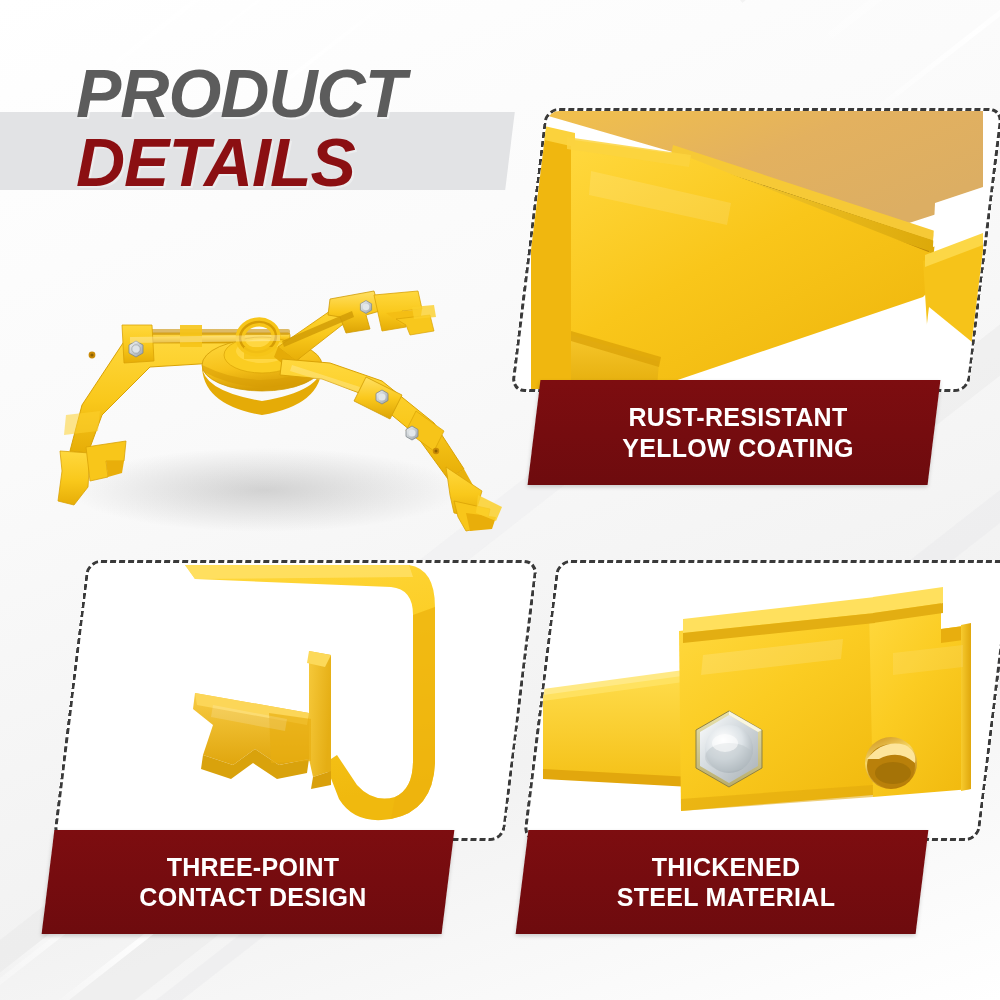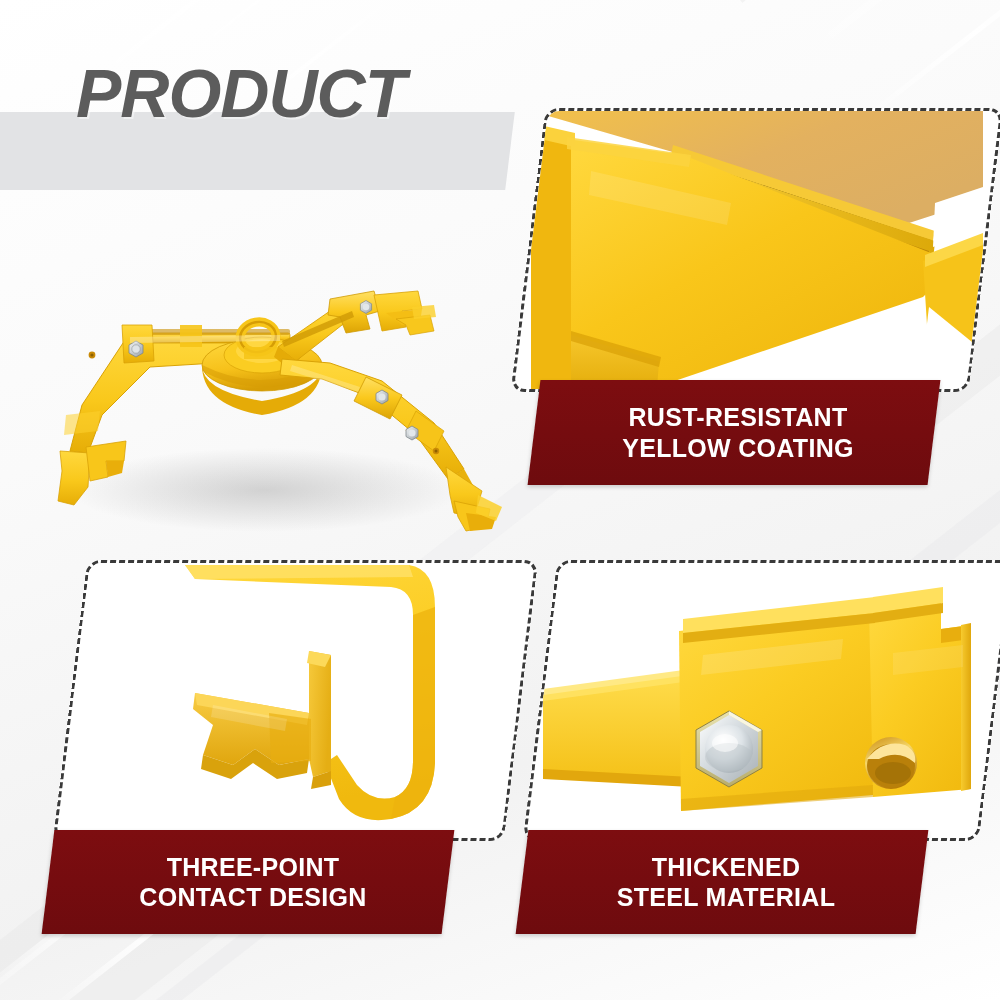--- a/index.html
+++ b/index.html
@@ -141,20 +141,21 @@
   <div class="shade bd1"></div>
   <div class="shade bd2"></div>
   <div class="shade bd3"></div>
   <div class="streak b1"></div>
   <div class="streak b2"></div>
 </div>
 
 <div class="title-band"></div>
 <div class="title-wrap">
   <div class="t-line t-product">PRODUCT</div>
+  <div class="t-line t-details">DETAILS</div>
 </div>
 
 <div class="hero">
   <svg viewBox="0 0 480 300" width="480" height="300">
     <defs>
       <linearGradient id="ylMain" x1="0" y1="0" x2="0" y2="1">
         <stop offset="0%" stop-color="#ffd83d"></stop>
         <stop offset="55%" stop-color="#f9c81b"></stop>
         <stop offset="100%" stop-color="#e6ad07"></stop>
       </linearGradient>

